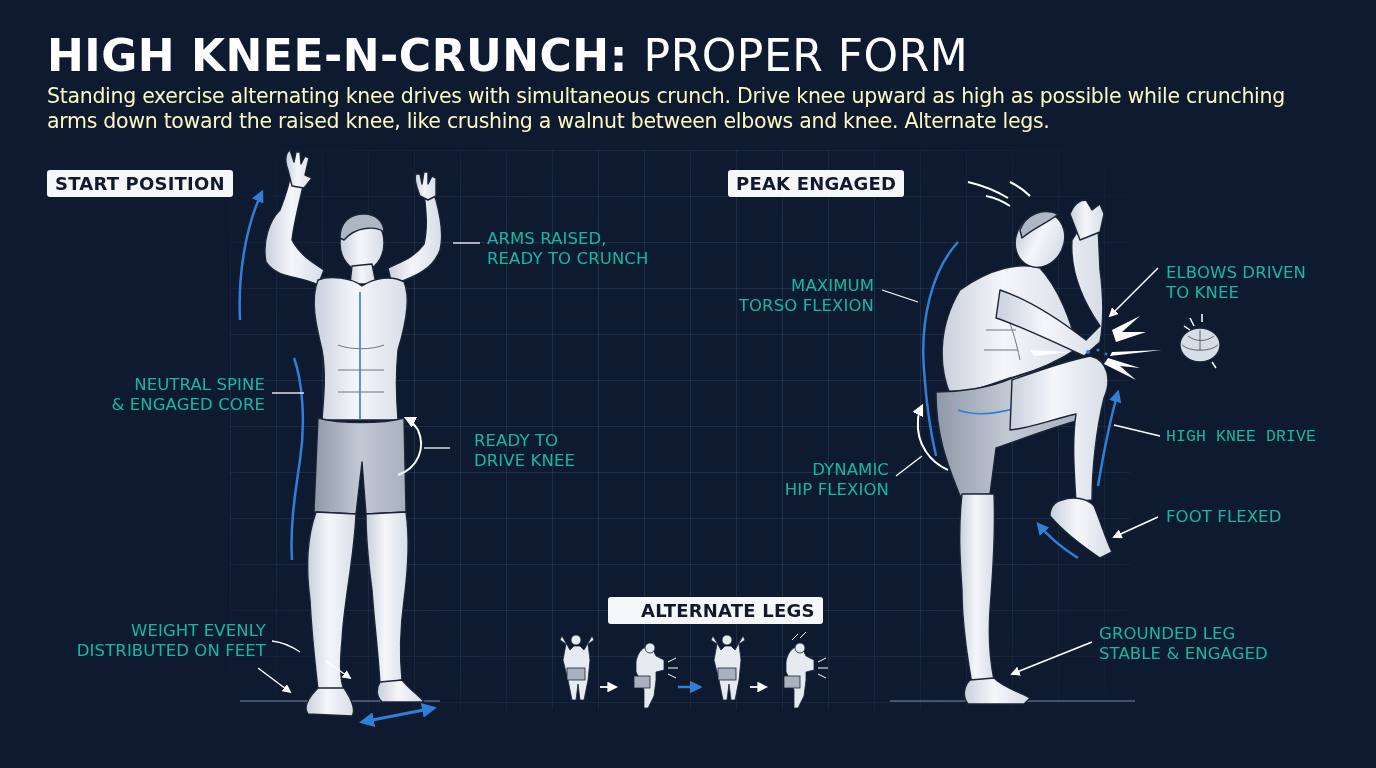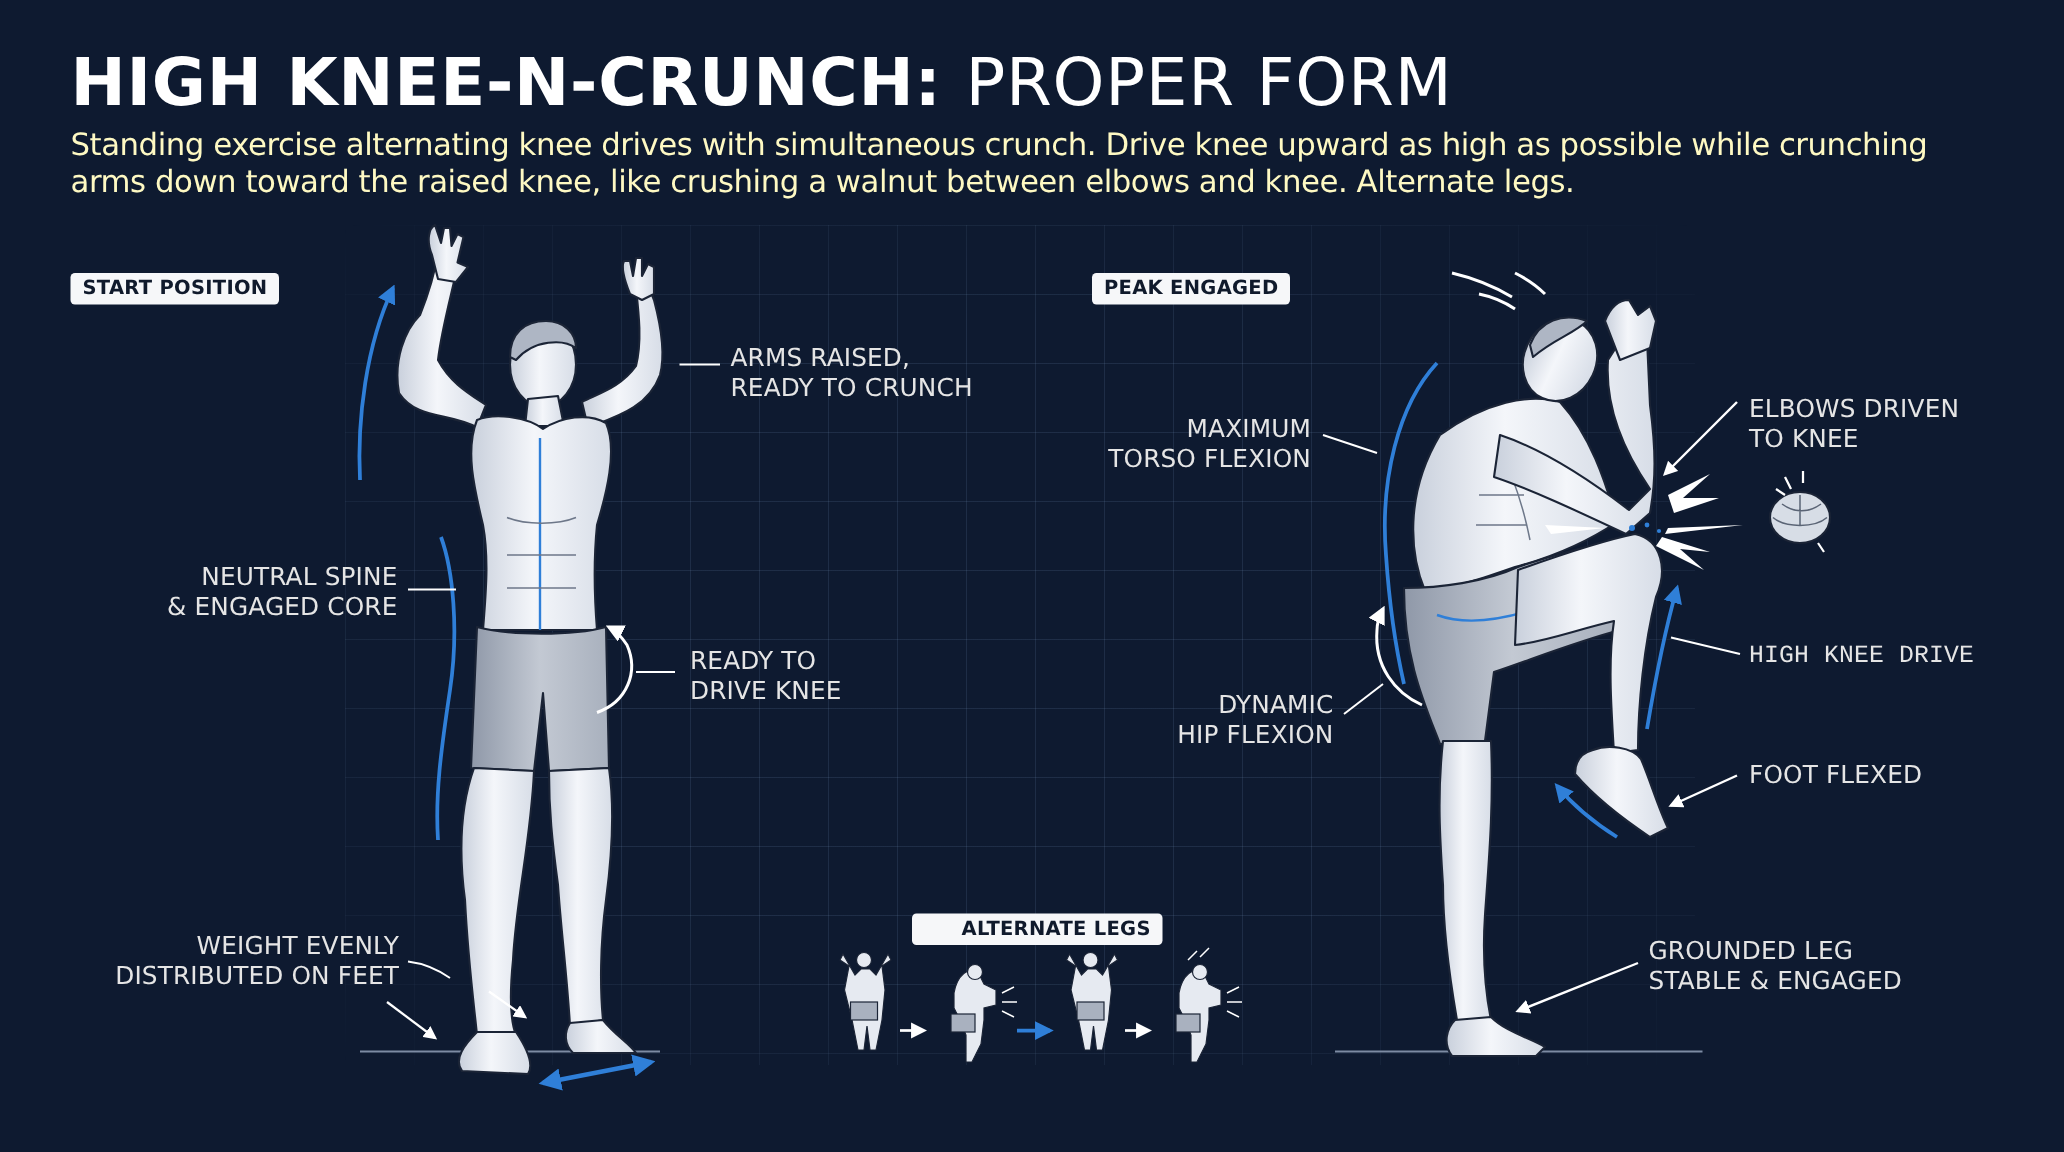--- a/index.html
+++ b/index.html
@@ -23,25 +23,25 @@
     font-size: 44px; line-height: 52px; letter-spacing: 0.5px; white-space: nowrap;
   }
   .title .bold { font-weight: 700; }
   .title .light { font-weight: 400; }
   .subtitle {
     position: absolute; left: 47px; top: 84px; width: 1260px; margin: 0;
     font-size: 20.5px; line-height: 25px; color: #fef9c3; letter-spacing: -0.3px;
   }
   .pill {
     position: absolute; background: #f6f7f9; color: #101a2c;
-    font-weight: 700; font-size: 13px; padding: 3px 8px; border-radius: 3px;
-    white-space: nowrap; letter-spacing: 0.2px; margin-top: 12px;
+    font-weight: 700; font-size: 18px; padding: 3px 8px; border-radius: 3px;
+    white-space: nowrap; letter-spacing: 0.2px;
   }
   .label {
-    position: absolute; font-size: 16.5px; line-height: 20px; color: #e5e5e5;
+    position: absolute; font-size: 16.5px; line-height: 20px; color: #14b8a6;
     text-transform: uppercase; white-space: nowrap; letter-spacing: 0.1px;
   }
   .label.r { text-align: right; }
   svg.overlay { position: absolute; left: 0; top: 0; }
 </style>
 </head>
 <body>
 
 <div class="grid"></div>
 
@@ -53,21 +53,21 @@
 <div class="pill" style="left:608px;top:597px;padding-left:33px;">ALTERNATE LEGS</div>
 
 <div class="label" style="left:487px;top:229px;">
   <div>ARMS RAISED,</div>
   <div>READY TO CRUNCH</div>
 </div>
 <div class="label r" style="left:105px;top:375px;width:160px;">
   <div>NEUTRAL SPINE</div>
   <div>&amp; ENGAGED CORE</div>
 </div>
-<div class="label" style="left:460px;top:431px;">
+<div class="label" style="left:460px;top:431px;padding-left:14px;">
   <div>READY TO</div>
   <div>DRIVE KNEE</div>
 </div>
 <div class="label r" style="left:60px;top:621px;width:206px;">
   <div>WEIGHT EVENLY</div>
   <div>DISTRIBUTED ON FEET</div>
 </div>
 
 <div class="label r" style="left:720px;top:276px;width:154px;">
   <div>MAXIMUM</div>

